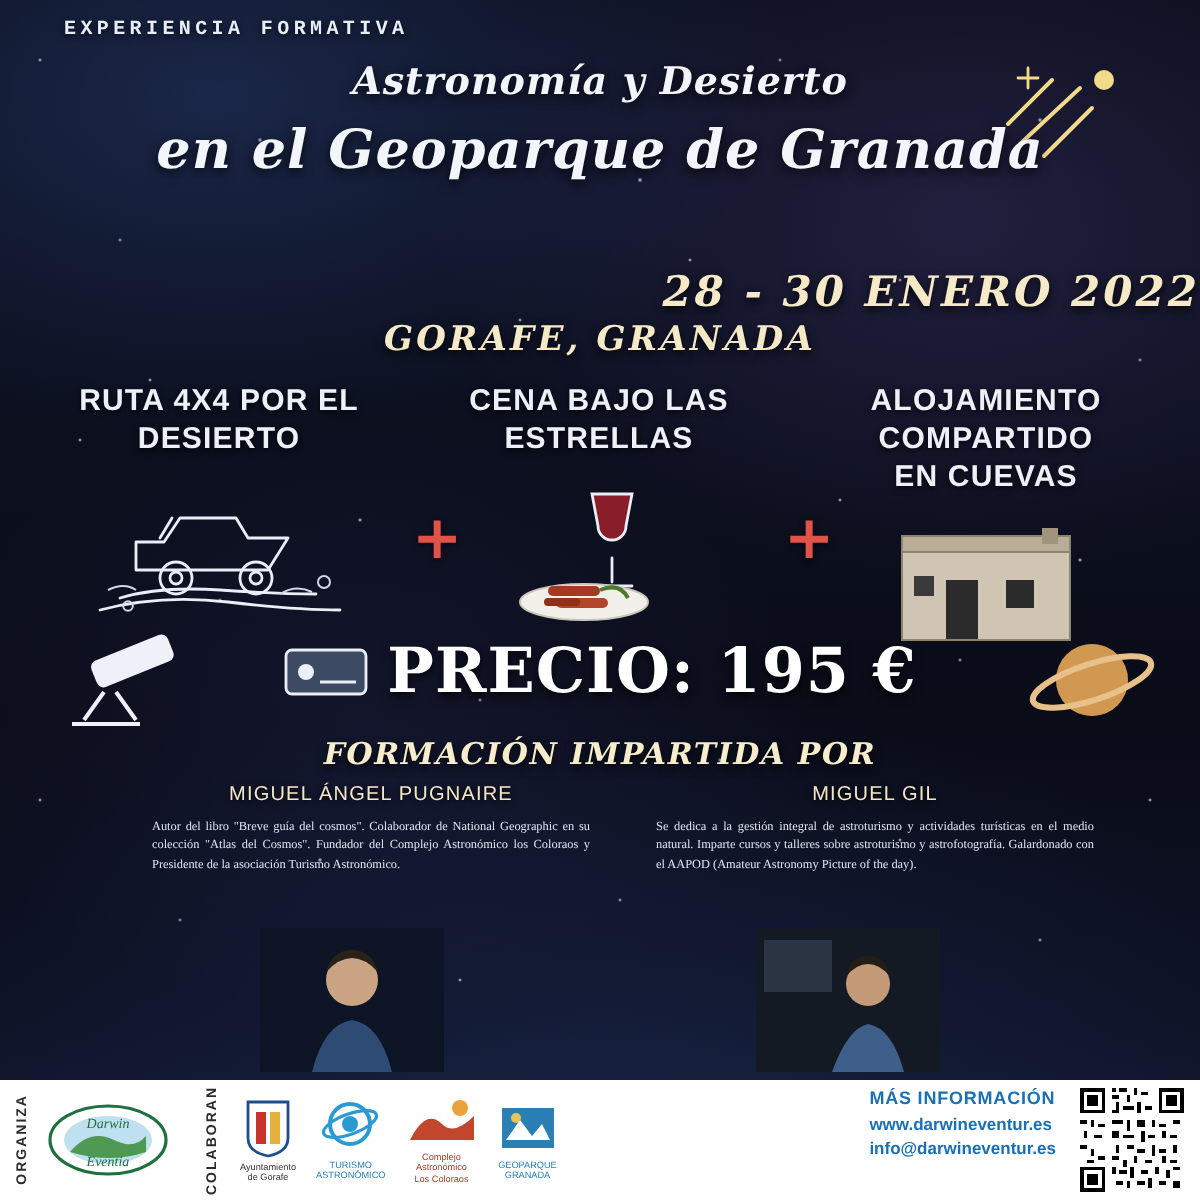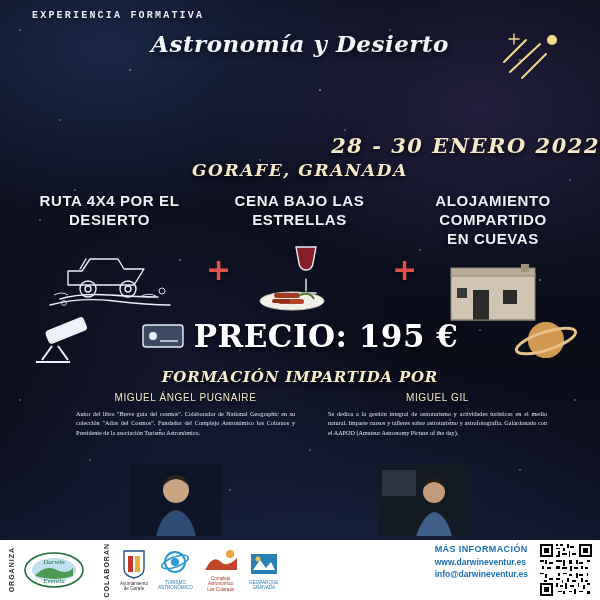--- a/index.html
+++ b/index.html
@@ -67,21 +67,21 @@
   }
   .main-title {
     position: absolute; left: 0; right: 0; top: 30px;
     text-align: center;
     color: #f2f6fb;
     font-family: "DejaVu Serif", serif;
     font-style: italic;
     font-weight: 700;
     text-shadow: 0 2px 6px rgba(0,0,0,.75);
   }
-  .main-title .l1 { display:block; font-size: 23px; letter-spacing: .5px; }
+  .main-title .l1 { display:block; font-size: 19px; letter-spacing: .5px; }
   .main-title .l2 { display:block; font-size: 27px; margin-top: 8px; letter-spacing: .5px; }
   .dates {
     position: absolute; left: 0; right: 0; top: 133px;
     text-align: right; color: #f6e9c8;
     font-family: "DejaVu Serif", serif; font-style: italic; font-weight: 700;
     font-size: 21px; letter-spacing: 1.5px;
     text-shadow: 0 2px 5px rgba(0,0,0,.8);
   }
   .place {
     position: absolute; left: 0; right: 0; top: 160px;
@@ -188,20 +188,21 @@
     <g stroke="#f3d98a" stroke-width="1.4" stroke-linecap="round">
       <line x1="14" y1="4" x2="14" y2="14"></line>
         <line x1="9" y1="9" x2="19" y2="9"></line>
     </g>
   </svg>
 
   <div class="pre-title">EXPERIENCIA FORMATIVA</div>
 
   <div class="main-title">
     <span class="l1">Astronomía y Desierto</span>
+    <span class="l2">en el Geoparque de Granada</span>
   </div>
 
   <div class="dates">28 - 30 ENERO 2022</div>
   <div class="place">GORAFE, GRANADA</div>
 
   <div class="features">
     <div class="feat f1">
       <div>RUTA 4X4 POR EL DESIERTO</div>
       <div class="art">
         <svg width="140" height="76" viewBox="0 0 140 76">

